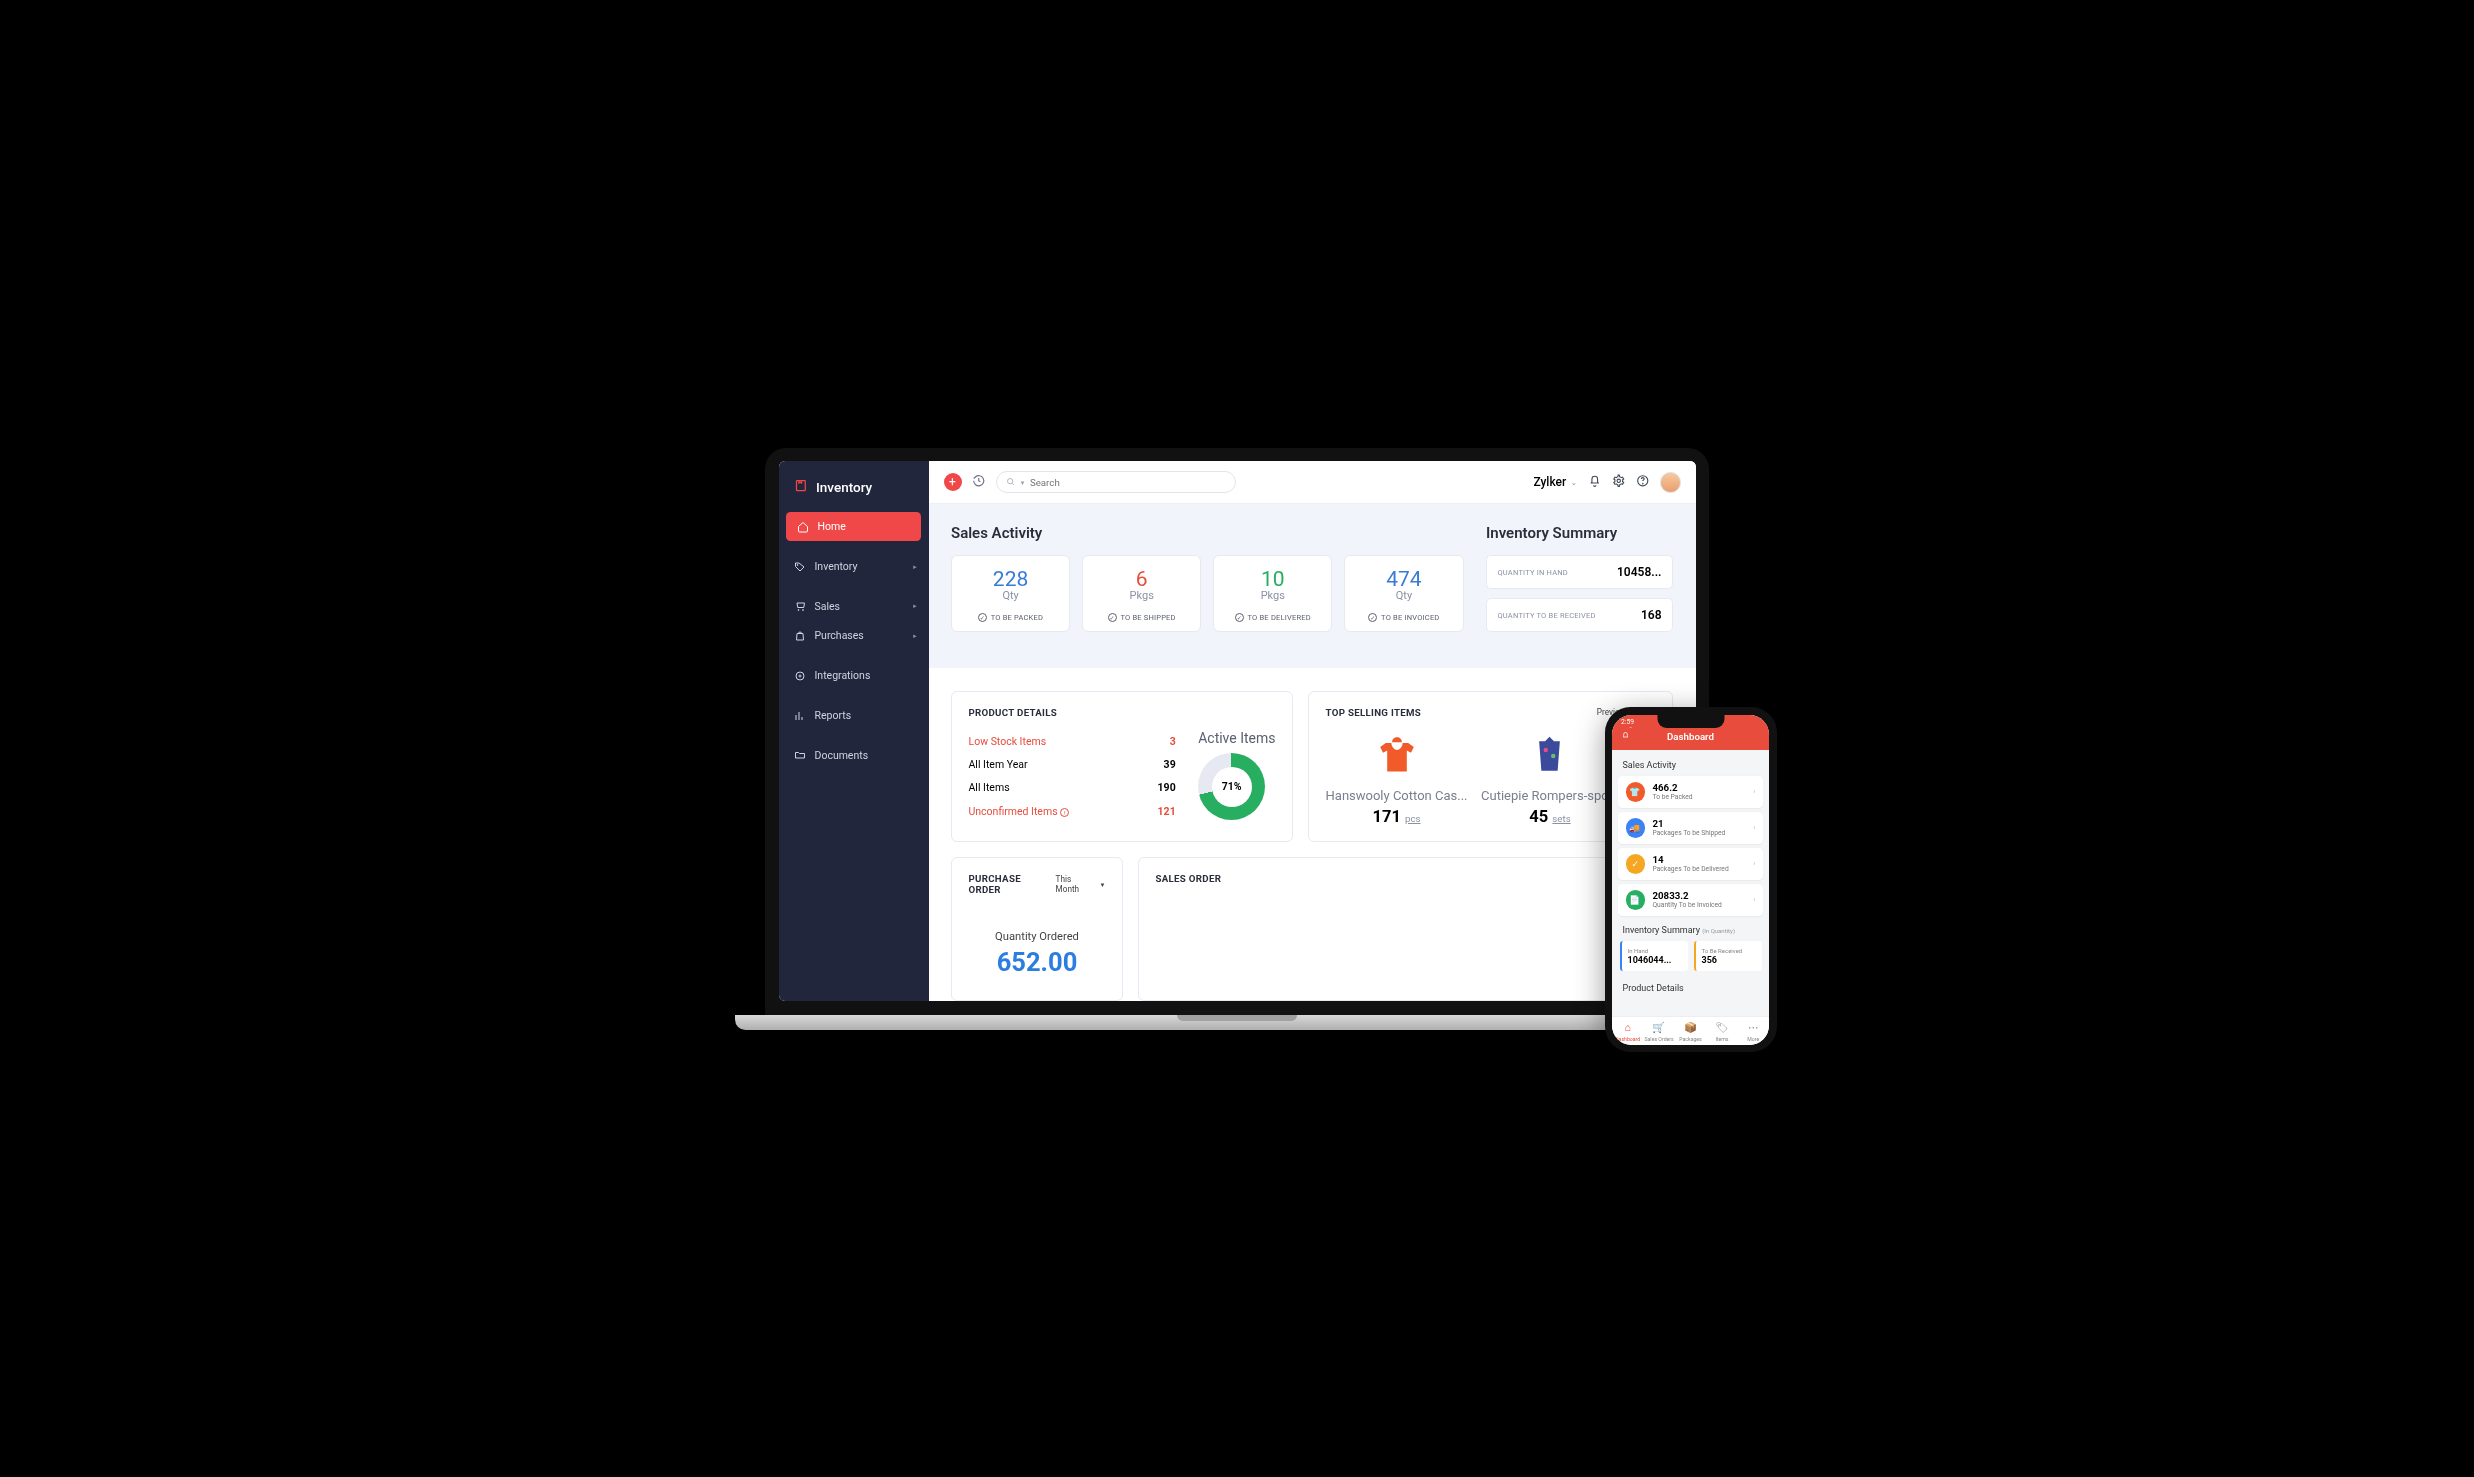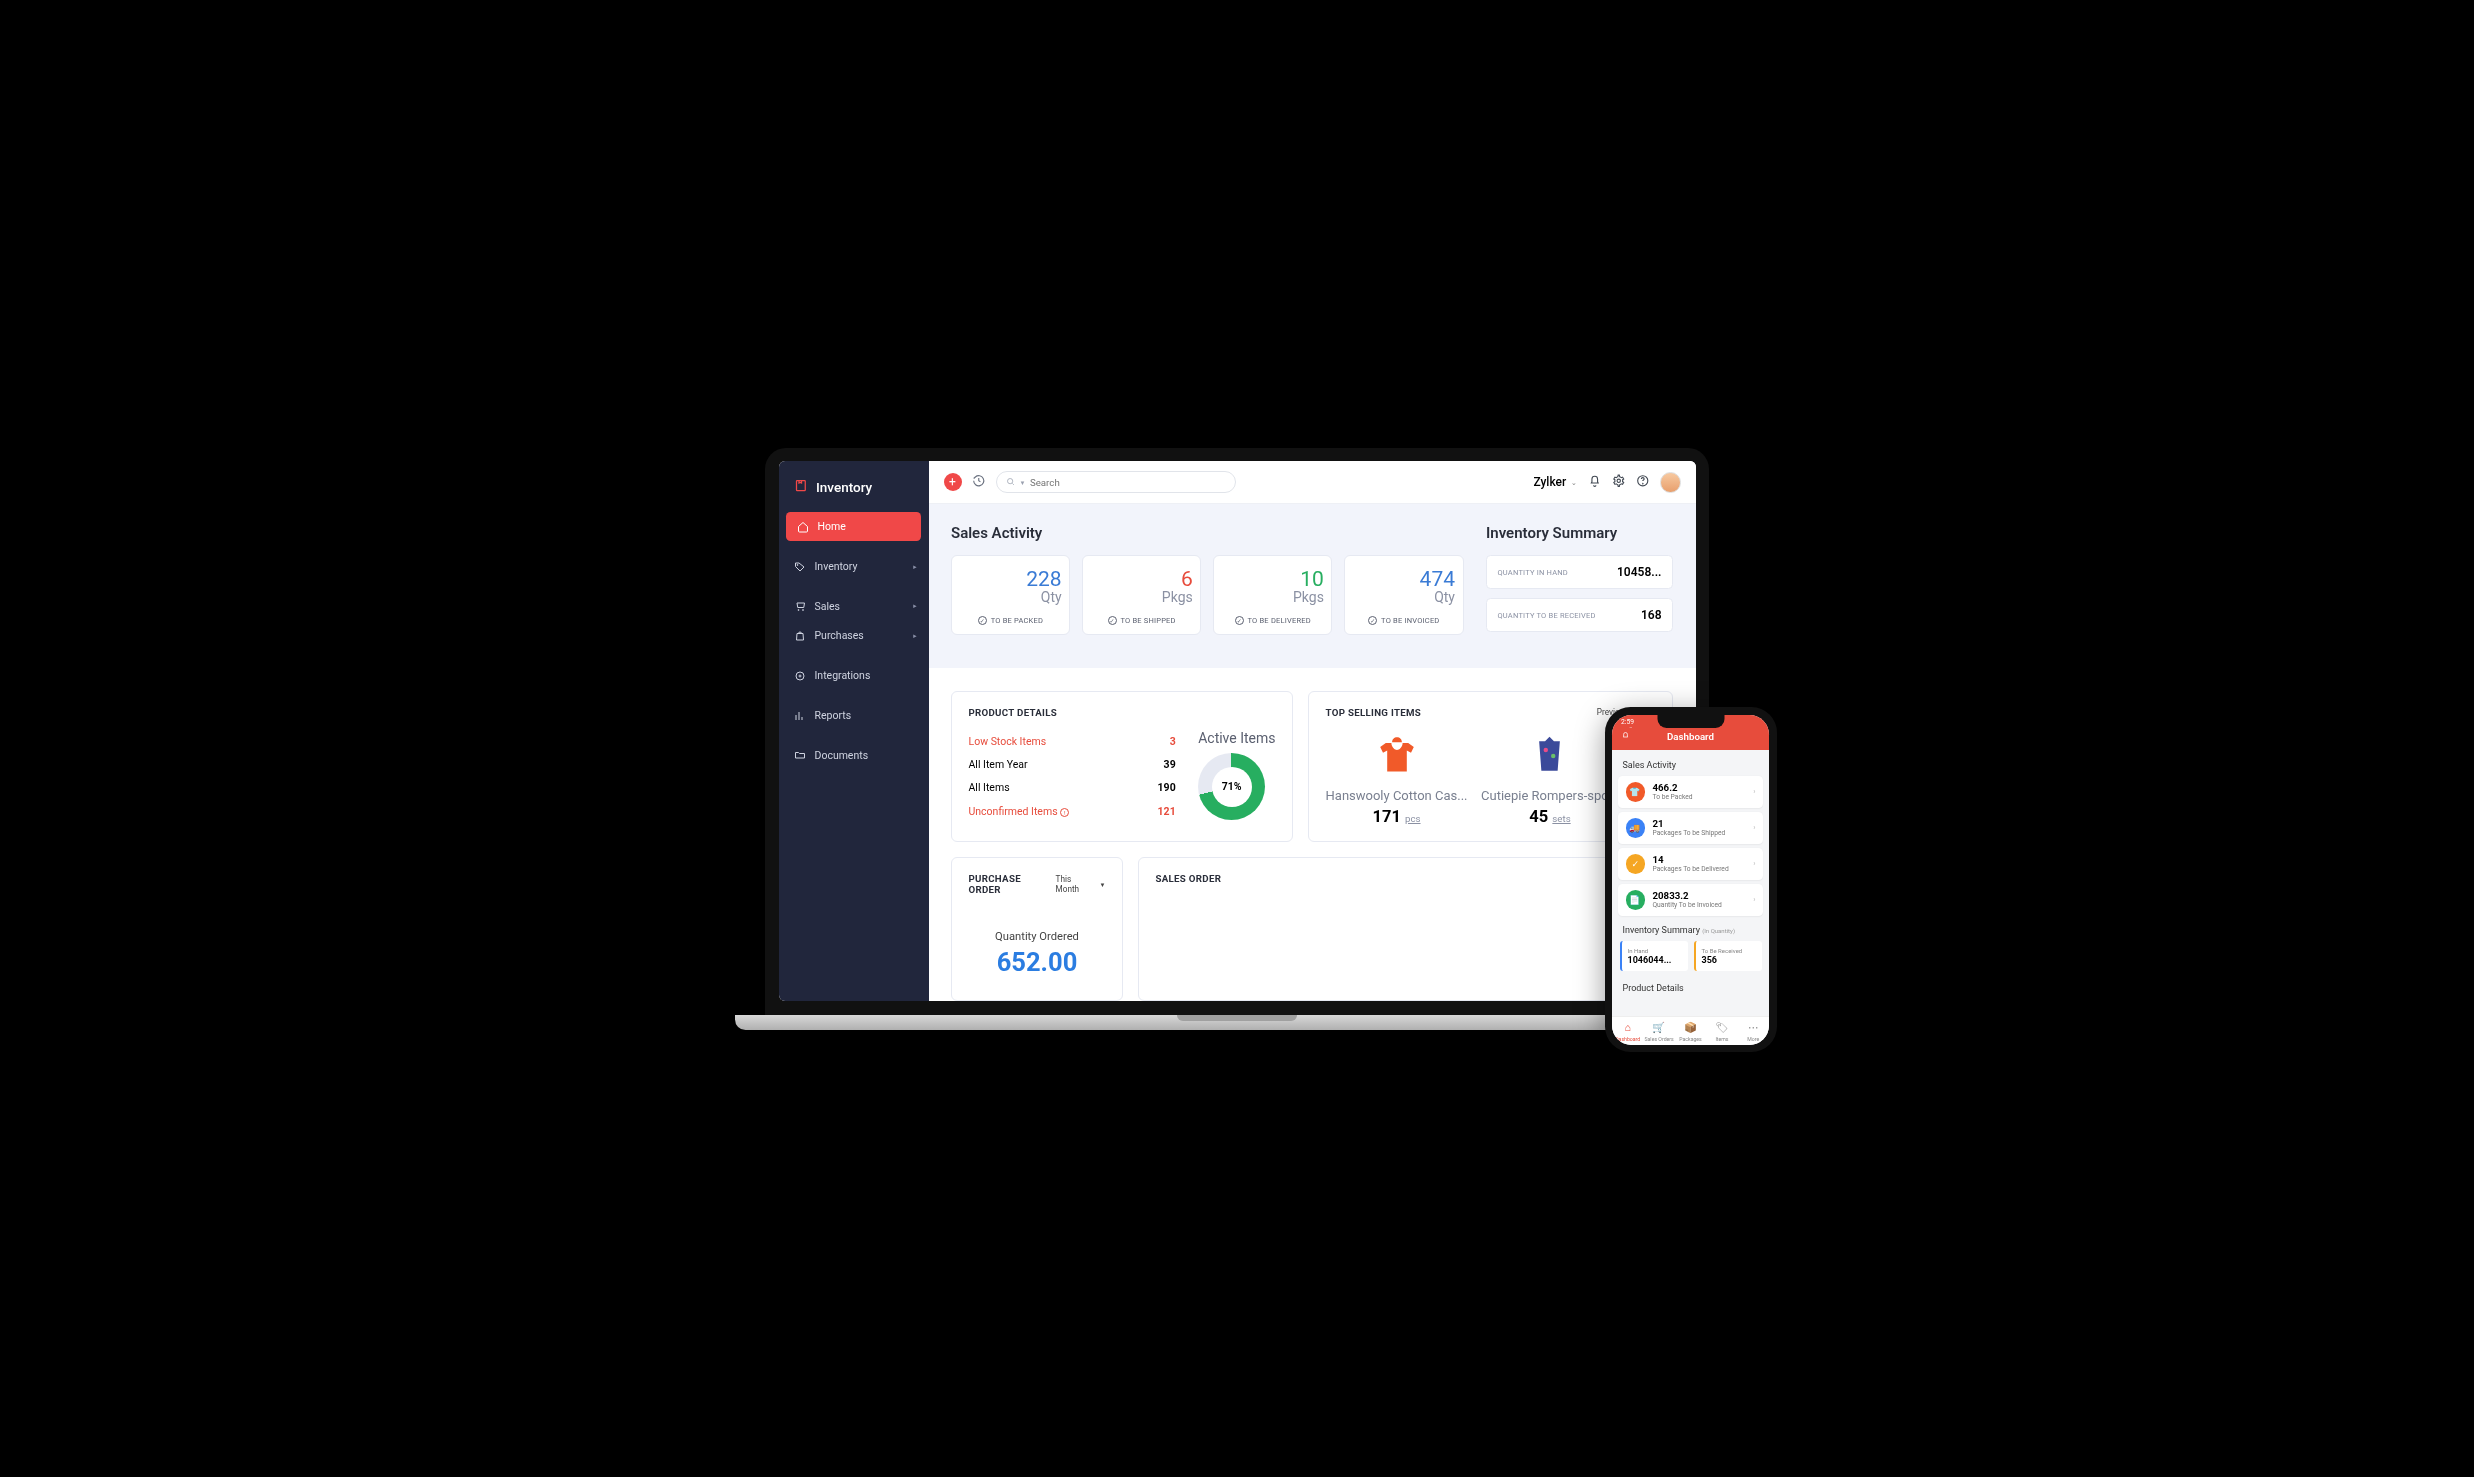--- a/index.html
+++ b/index.html
@@ -36,23 +36,23 @@
 .tb-icon { color:#434a54; cursor:pointer; }
 .avatar { width:21px; height:21px; border-radius:50%; background:linear-gradient(#f7c9a0,#e89f6d); border:0.7px solid #ddd; }
 
 .content { flex:1; overflow:auto; background:#f2f4fb; }
 
 
 .row1 { display:flex; gap:22.5px; padding:19.5px 22.5px 27px; }
 .sales-act { flex:1; }
 .sec-title { font-size:15px; font-weight:600; color:#2a2e3a; margin-bottom:13.5px; }
 .act-cards { display:flex; gap:12px; }
-.act-card { flex:1; background:#fff; border:0.7px solid #e6e9f2; border-radius:6px; padding:10.5px 7.5px 9px; text-align:right; cursor:pointer; }
+.act-card { flex:1; background:#fff; border:0.7px solid #e6e9f2; border-radius:6px; padding:10.5px 7.5px 9px; text-align:center; cursor:pointer; }
 .act-num { font-size:21px; font-weight:400; }
-.act-unit { font-size:14px; color:#8b91a3; margin-top:-1.5px; }
+.act-unit { font-size:11px; color:#8b91a3; margin-top:-1.5px; }
 .act-foot { font-size:7.5px; color:#5b6070; margin-top:10.5px; letter-spacing:0.2px; display:flex; align-items:center; justify-content:center; gap:3.7px; }
 .c-blue{color:#3a7bd5}.c-red{color:#e74c3c}.c-green{color:#27ae60}
 
 .inv-sum { width:187px; }
 .sum-card { background:#fff; border:0.7px solid #e6e9f2; border-radius:4.5px; padding:9px 10.5px; display:flex; align-items:center; justify-content:space-between; margin-bottom:9px; }
 .sum-label { font-size:7.5px; color:#8b91a3; letter-spacing:0.2px; }
 .sum-val { font-size:12px; font-weight:600; }
 
 
 .row2 { display:flex; gap:15px; padding:0 22.5px 15px; background:#fff; padding-top:22.5px; }

